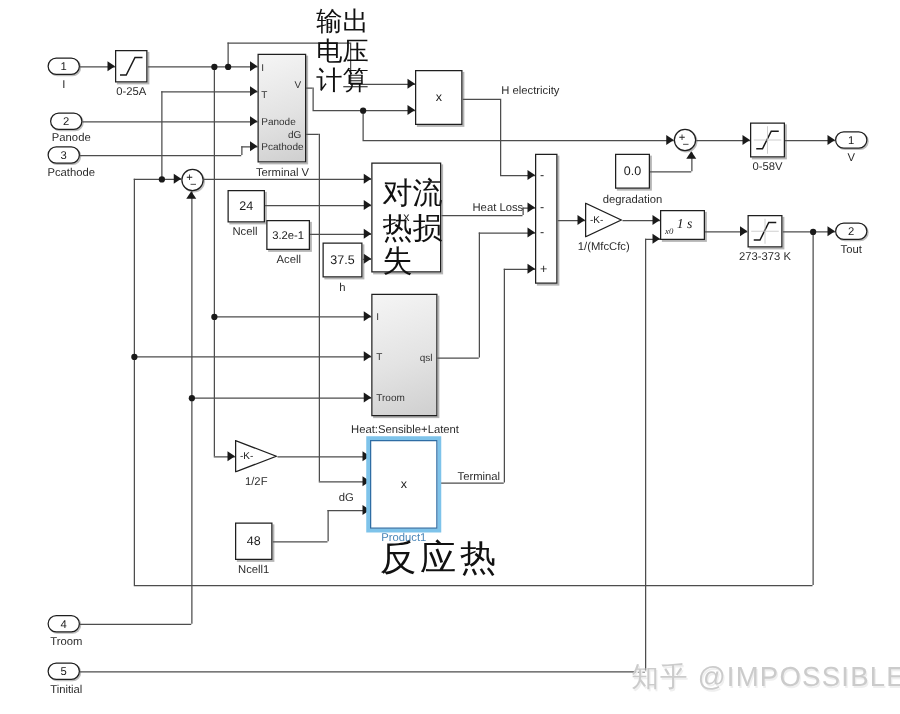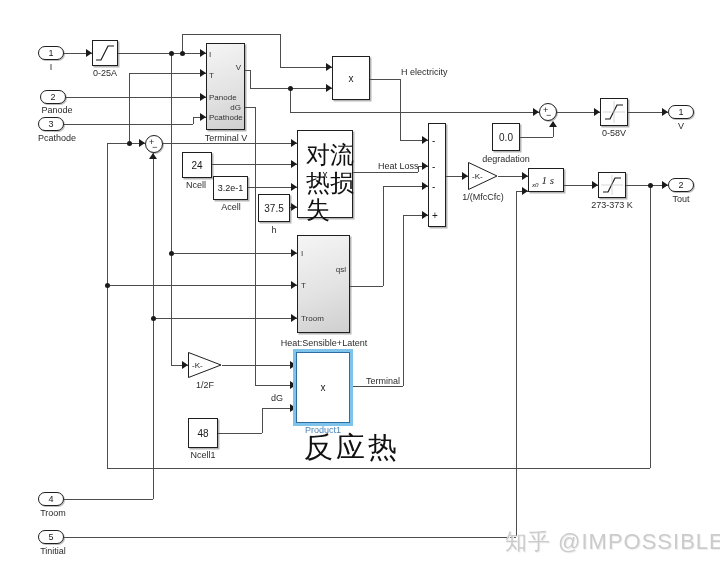--- a/index.html
+++ b/index.html
@@ -209,21 +209,21 @@
   <div class="lbl" style="left:231px;top:202px">Acell</div>
   <div class="blk cval" style="left:258px;top:194px;width:32px;height:28px">37.5</div>
   <div class="lbl" style="left:274px;top:225px">h</div>
 
   <div class="blk cval" style="left:297px;top:130px;width:56px;height:88px">x</div>
 
   <div class="blk grad" style="left:297px;top:235px;width:53px;height:98px">
     <span class="plbl" style="left:3px;top:14px">I</span>
     <span class="plbl" style="left:3px;top:46px">T</span>
     <span class="plbl" style="left:3px;top:79px">Troom</span>
-    <span class="plbl" style="right:3px;top:30px">qsl</span>
+    <span class="plbl" style="right:3px;top:47px">qsl</span>
   </div>
   <div class="lbl" style="left:324px;top:338px">Heat:Sensible+Latent</div>
 
   <div class="blk cval" style="left:296px;top:352px;width:54px;height:71px;border:1px solid #2e6da4;box-shadow:0 0 0 3px #7ec3ea">x</div>
   <div class="lbl" style="left:323px;top:425px;color:#4a86b8">Product1</div>
 
   <div class="blk cval" style="left:188px;top:418px;width:30px;height:30px">48</div>
   <div class="lbl" style="left:203px;top:450px">Ncell1</div>
 
   <div class="tri" style="left:188px;top:352px;width:34px;height:26px">
@@ -280,20 +280,25 @@
       <path d="M13 2 L13 22 M2 12 L24 12" stroke="#bdbdbd" stroke-width="0.6" fill="none"></path>
     </svg>
   </div>
   <div class="lbl" style="left:612px;top:200px">273-373 K</div>
 
   <div class="siglbl" style="left:401px;top:67px">H electricity</div>
   <div class="siglbl" style="left:378px;top:161px">Heat Loss</div>
   <div class="siglbl" style="left:366px;top:376px">Terminal</div>
   <div class="siglbl" style="left:271px;top:393px">dG</div>
 
+  <div class="ann" style="left:253px;top:6px;font-size:21px">
+    <div>输出</div>
+    <div>电压</div>
+    <div>计算</div>
+  </div>
   <div class="ann" style="left:306px;top:141px;font-size:24px;line-height:1.15">
     <div>对流</div>
     <div>热损</div>
     <div>失</div>
   </div>
   <div class="ann" style="left:304px;top:431px;font-size:29px;letter-spacing:3px">反应热</div>
 
   <div class="wm" style="left:505px;top:527px">知乎 @IMPOSSIBLE</div>
 
 </div>

